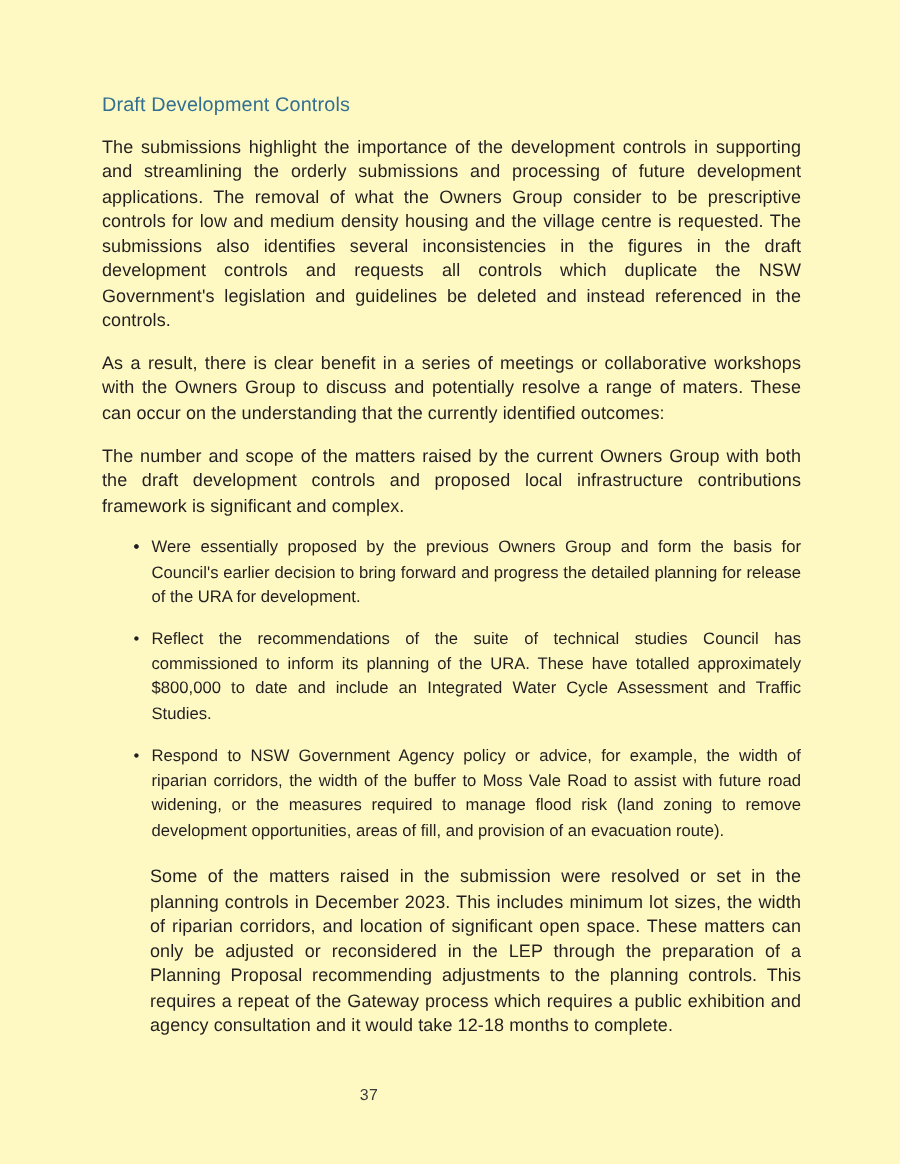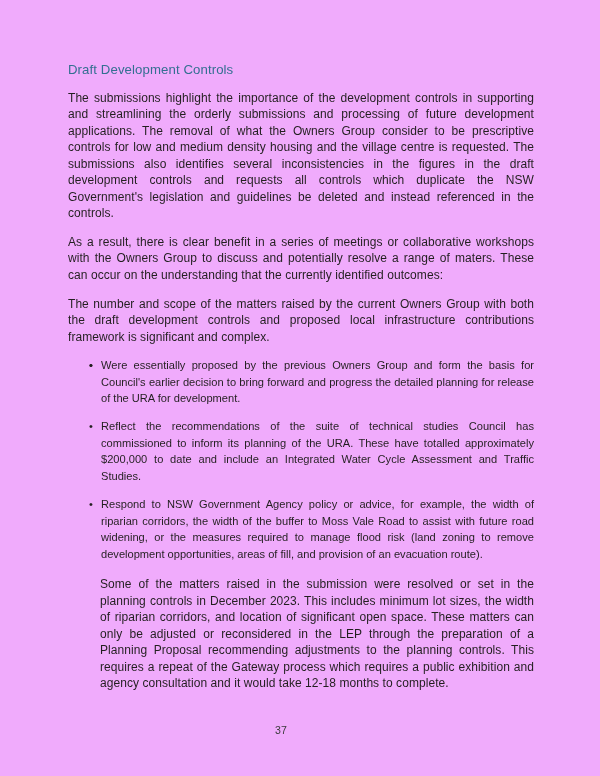--- a/index.html
+++ b/index.html
@@ -14,21 +14,21 @@
     font-family: "Liberation Sans", sans-serif;
     color: #231f20;
     position: relative;
     overflow: hidden;
   }
   .page {
     position: absolute;
     left: 0; top: 0;
     width: 600px;
     height: 776px;
-    background: #f0abfc;
+    background: #fef9c3;
   }
   .content {
     position: absolute;
     left: 68px;
     top: 62px;
     width: 466px;
   }
   h2.section-heading {
     font-size: 13.2px;
     font-weight: 400;
@@ -86,21 +86,20 @@
   }
   .page-number {
     position: absolute;
     left: 0;
     top: 724px;
     width: 492px;
     text-align: center;
     font-size: 10.6px;
     color: #3a3a3a;
     letter-spacing: 0.02em;
-    padding-left: 35px;
   }
 </style>
 </head>
 <body>
 
 <div class="page">
 
   <div class="content">
 
     <h2 class="section-heading">Draft Development Controls</h2>
@@ -116,21 +115,21 @@
       <ul class="bullet-list">
         <li>
           <span class="bullet-glyph">•</span>
         </li>
         <li>
           <span class="bullet-glyph">•</span>
           <span>Were essentially proposed by the previous Owners Group and form the basis for Council's earlier decision to bring forward and progress the detailed planning for release of the URA for development.</span>
         </li>
         <li>
           <span class="bullet-glyph">•</span>
-          <span>Reflect the recommendations of the suite of technical studies Council has commissioned to inform its planning of the URA. These have totalled approximately $200,000 to date and include an Integrated Water Cycle Assessment and Traffic Studies.</span>
+          <span>Reflect the recommendations of the suite of technical studies Council has commissioned to inform its planning of the URA. These have totalled approximately $800,000 to date and include an Integrated Water Cycle Assessment and Traffic Studies.</span>
         </li>
         <li>
           <span class="bullet-glyph">•</span>
           <span>Respond to NSW Government Agency policy or advice, for example, the width of riparian corridors, the width of the buffer to Moss Vale Road to assist with future road widening, or the measures required to manage flood risk (land zoning to remove development opportunities, areas of fill, and provision of an evacuation route).</span>
         </li>
       </ul>
     </div>
 
     <p class="body-text tight">Some of the matters raised in the submission were resolved or set in the planning controls in December 2023. This includes minimum lot sizes, the width of riparian corridors, and location of significant open space. These matters can only be adjusted or reconsidered in the LEP through the preparation of a Planning Proposal recommending adjustments to the planning controls. This requires a repeat of the Gateway process which requires a public exhibition and agency consultation and it would take 12-18 months to complete.</p>
 

